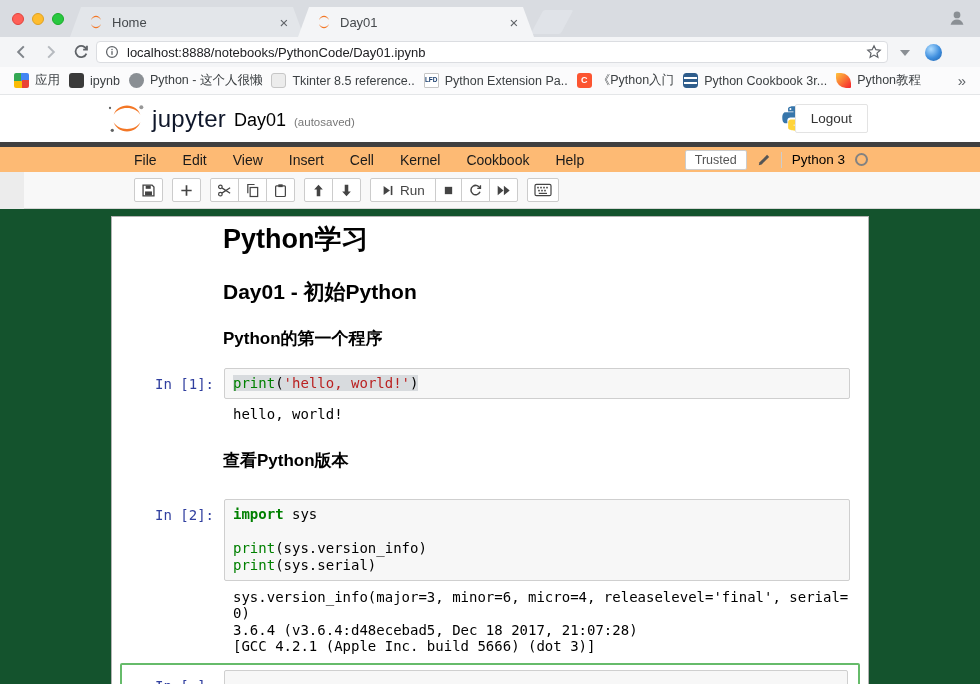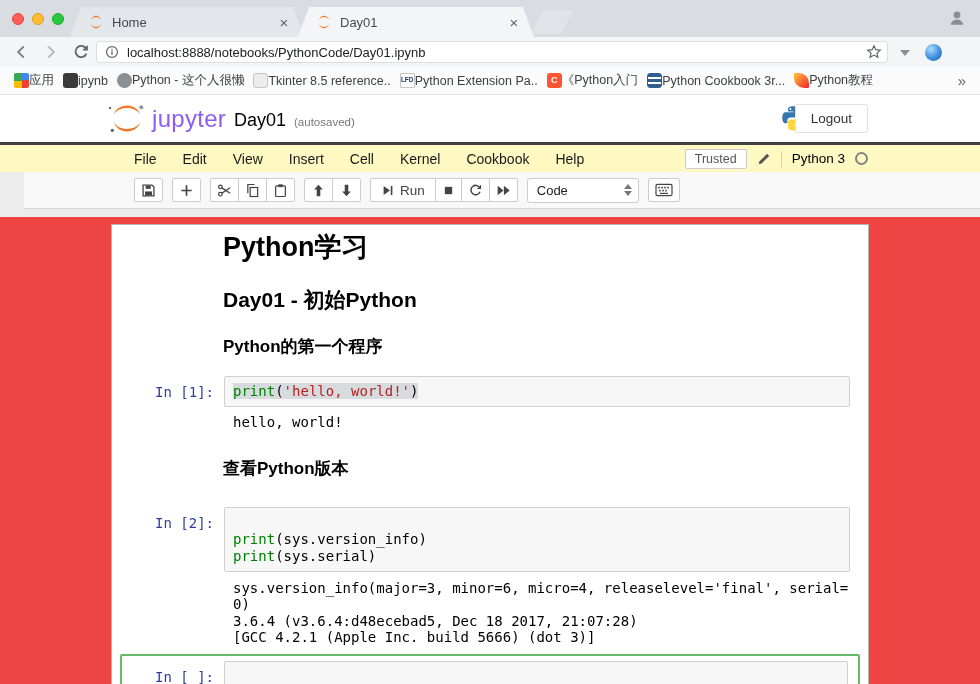--- a/index.html
+++ b/index.html
@@ -46,48 +46,48 @@
   #omnibox .url { margin-left: 8px; white-space: nowrap; }
   #star-btn { position: absolute; right: 98px; top: 7px; width: 16px; height: 16px; }
   #omni-drop { position: absolute; right: 70px; top: 13px; width: 0; height: 0;
     border-left: 5px solid transparent; border-right: 5px solid transparent; border-top: 6px solid #8A8F94; }
   #ext-globe { position: absolute; right: 38px; top: 7px; width: 17px; height: 17px; border-radius: 50%;
     background: radial-gradient(circle at 35% 30%, #AEDCFF, #3E8EDE 55%, #1C5FA8); }
 
   
   #bookmarks-row { top: 67px; height: 28px; background: #FBFBFC; border-bottom: 1px solid #E4E6E8;
     display: flex; align-items: center; padding: 0 14px; gap: 9px; font-size: 12.5px; color: #3C4043; }
-  .bm { display: flex; align-items: center; white-space: nowrap; }
+  .bm { display: flex; align-items: center; gap: 6px; white-space: nowrap; }
   .fav { width: 15px; height: 15px; border-radius: 3px; flex: 0 0 auto;
     display: flex; align-items: center; justify-content: center;
     font-size: 6.5px; font-weight: bold; line-height: 1; }
   .fav-apps   { background: conic-gradient(#4285F4 0 25%, #EA4335 0 50%, #FBBC05 0 75%, #34A853 0); border-radius: 2px; }
   .fav-layui  { background: #3A3A3A; }
   .fav-lazy   { background: #8A8F94; border-radius: 50%; }
   .fav-tk     { background: #ECECEC; border: 1px solid #C6C6C6; }
   .fav-lfd    { background: #FFF; border: 1px solid #C6C6C6; color: #1A3E6E; border-radius: 1px; }
   .fav-csdn   { background: #FC5531; color: #FFF; font-size: 9px; }
   .fav-book   { background: repeating-linear-gradient(#2F5D8C 0 3px, #FFF 3px 5px); border: 1px solid #2F5D8C; }
   .fav-feather{ background: linear-gradient(135deg, #FFC53D, #F5222D); border-radius: 1px 10px 1px 10px; }
   #bm-overflow { margin-left: auto; color: #5F6368; font-size: 15px; }
 
   
   #jp-header { top: 95px; height: 47px; background: #FFF; }
   #jp-logo { position: absolute; left: 106px; top: 8px; display: flex; align-items: center; gap: 4px; }
-  #jp-logo .wordmark { font-size: 24px; color: #8b5cf6; letter-spacing: .3px; }
+  #jp-logo .wordmark { font-size: 24px; color: #0f172a; letter-spacing: .3px; }
   #nb-title-group { position: absolute; left: 234px; top: 15px; display: flex; align-items: baseline; gap: 8px; }
   #nb-title { font-size: 18px; color: #000; }
   #nb-autosave { font-size: 11.5px; color: #777; }
   #py-logo { position: absolute; right: 172px; top: 9px; width: 29px; height: 29px; }
   #logout-btn { position: absolute; right: 112px; top: 9px; height: 29px; padding: 0 15px;
     background: #FFF; border: 1px solid #E3E3E3; border-radius: 2px;
     font-size: 13.5px; color: #333; display: flex; align-items: center; }
 
   
-  #menubar { top: 142px; height: 30px; background: #fef9c3; border-top: 3px solid #404040;
+  #menubar { top: 142px; height: 30px; background: #fdba74; border-top: 5px solid #404040;
     display: flex; align-items: center; padding: 0 112px 0 121px; font-size: 14px; color: #1a1a1a; }
   .menu-item { padding: 0 13px; }
   #menubar .right { margin-left: auto; display: flex; align-items: center; gap: 10px; }
   #trusted-btn { background: #FFF; border: 1px solid #CCC; border-radius: 2px;
     font-size: 12.5px; color: #555; padding: 2px 9px; }
   .vsep { width: 1px; height: 16px; background: #CCC; }
   #kernel-name { font-size: 13.5px; color: #000; }
   #kernel-ind { width: 13px; height: 13px; border: 2px solid #828282; border-radius: 50%; }
 
   
@@ -103,21 +103,21 @@
   #run-btn { padding: 0 10px; gap: 6px; font-size: 13.5px; }
   #celltype-select { position: relative; width: 112px; height: 25px; background: #FFF;
     border: 1px solid #CCC; border-radius: 3px; font-size: 13px; color: #222;
     display: flex; align-items: center; padding-left: 9px; }
   .sel-arrows { position: absolute; right: 6px; top: 5px; display: flex; flex-direction: column; gap: 2px; }
   .sel-arrows i { width: 0; height: 0; border-left: 4px solid transparent; border-right: 4px solid transparent; }
   .sel-arrows .up { border-bottom: 5px solid #777; }
   .sel-arrows .dn { border-top: 5px solid #777; }
 
   
-  #content { top: 217px; bottom: 0; background: #ef4444; overflow: hidden; }
+  #content { top: 209px; bottom: 0; background: #14532d; overflow: hidden; }
   #page { width: 758px; margin: 7px auto 0; background: #FFF;
     border: 1px solid #B3B3B3; border-bottom: none; min-height: 480px; padding-top: 6px; }
   .md { margin-left: 111px; color: #000; font-weight: bold; }
   h1.md { font-size: 27px; line-height: 32px; margin-top: 0; }
   h2.md { font-size: 21px; line-height: 26px; margin-top: 24px; }
   h3.md { font-size: 17px; line-height: 21px; margin-top: 23px; }
   h3.md.second { margin-top: 27px; }
   .cell { display: flex; padding-right: 18px; }
   .cell.first { margin-top: 19px; }
   .cell.second { margin-top: 28px; }
@@ -366,27 +366,20 @@
           <path d="M13.3 2.4v3.4h-3.4" stroke-width="1.4"></path>
       </svg>
     </span>
     <span class="jbtn">
       <svg viewBox="0 0 16 16" width="15" height="15" fill="#444">
         <path d="M1.8 3v10l6.2-5z"></path>
           <path d="M8.4 3v10l6.2-5z"></path>
       </svg>
     </span>
   </span>
-  <span id="celltype-select">
-    <span>Code</span>
-    <span class="sel-arrows">
-        <i class="up"></i>
-        <i class="dn"></i>
-      </span>
-  </span>
   <span class="jbtn single">
     <svg viewBox="0 0 18 14" width="18" height="14">
       <rect x="1" y="1.3" width="16" height="11.4" rx="1.5" fill="none" stroke="#444" stroke-width="1.2"></rect>
       <g fill="#444">
         <rect x="3.2" y="3.8" width="1.6" height="1.6"></rect>
           <rect x="6.2" y="3.8" width="1.6" height="1.6"></rect>
         <rect x="9.2" y="3.8" width="1.6" height="1.6"></rect>
           <rect x="12.2" y="3.8" width="1.6" height="1.6"></rect>
         <rect x="4.2" y="6.8" width="1.6" height="1.6"></rect>
           <rect x="7.2" y="6.8" width="1.6" height="1.6"></rect>
@@ -415,20 +408,21 @@
       <div class="output-text">
           <pre>hello, world!</pre>
         </div>
     </div>
 
     <h3 class="md second">查看Python版本</h3>
 
     <div class="cell second">
       <div class="prompt">In [2]:</div>
       <div class="input-area">
+        <pre class="code-line"><span class="tok-kw">import</span><span> sys</span></pre>
         <pre class="code-line"></pre>
         <pre class="code-line"><span class="tok-fn">print</span><span>(sys.version_info)</span></pre>
         <pre class="code-line"><span class="tok-fn">print</span><span>(sys.serial)</span></pre>
       </div>
     </div>
     <div class="output-row o2">
       <div class="output-pad"></div>
       <div class="output-text">
         <pre>sys.version_info(major=3, minor=6, micro=4, releaselevel='final', serial=</pre>
         <pre>0)</pre>

